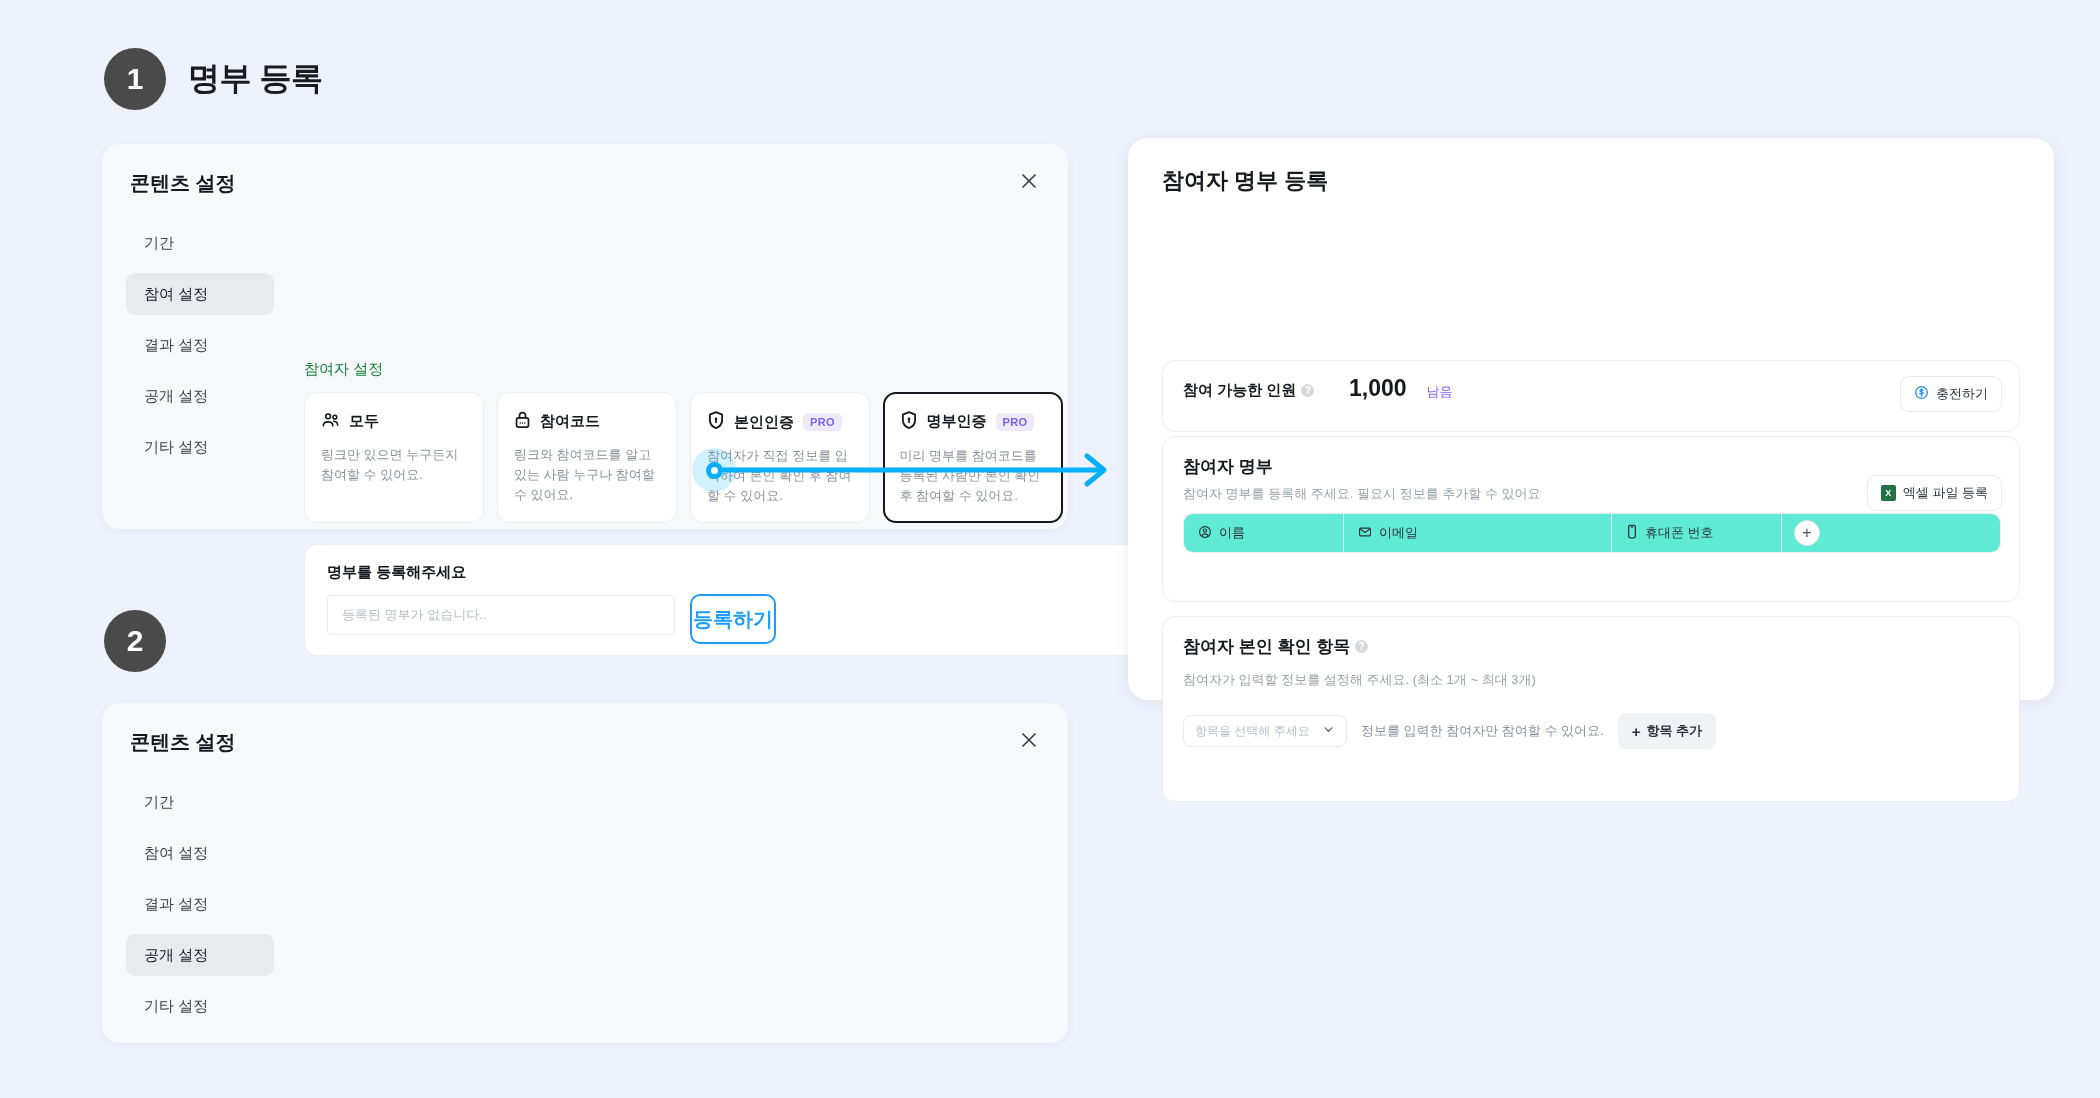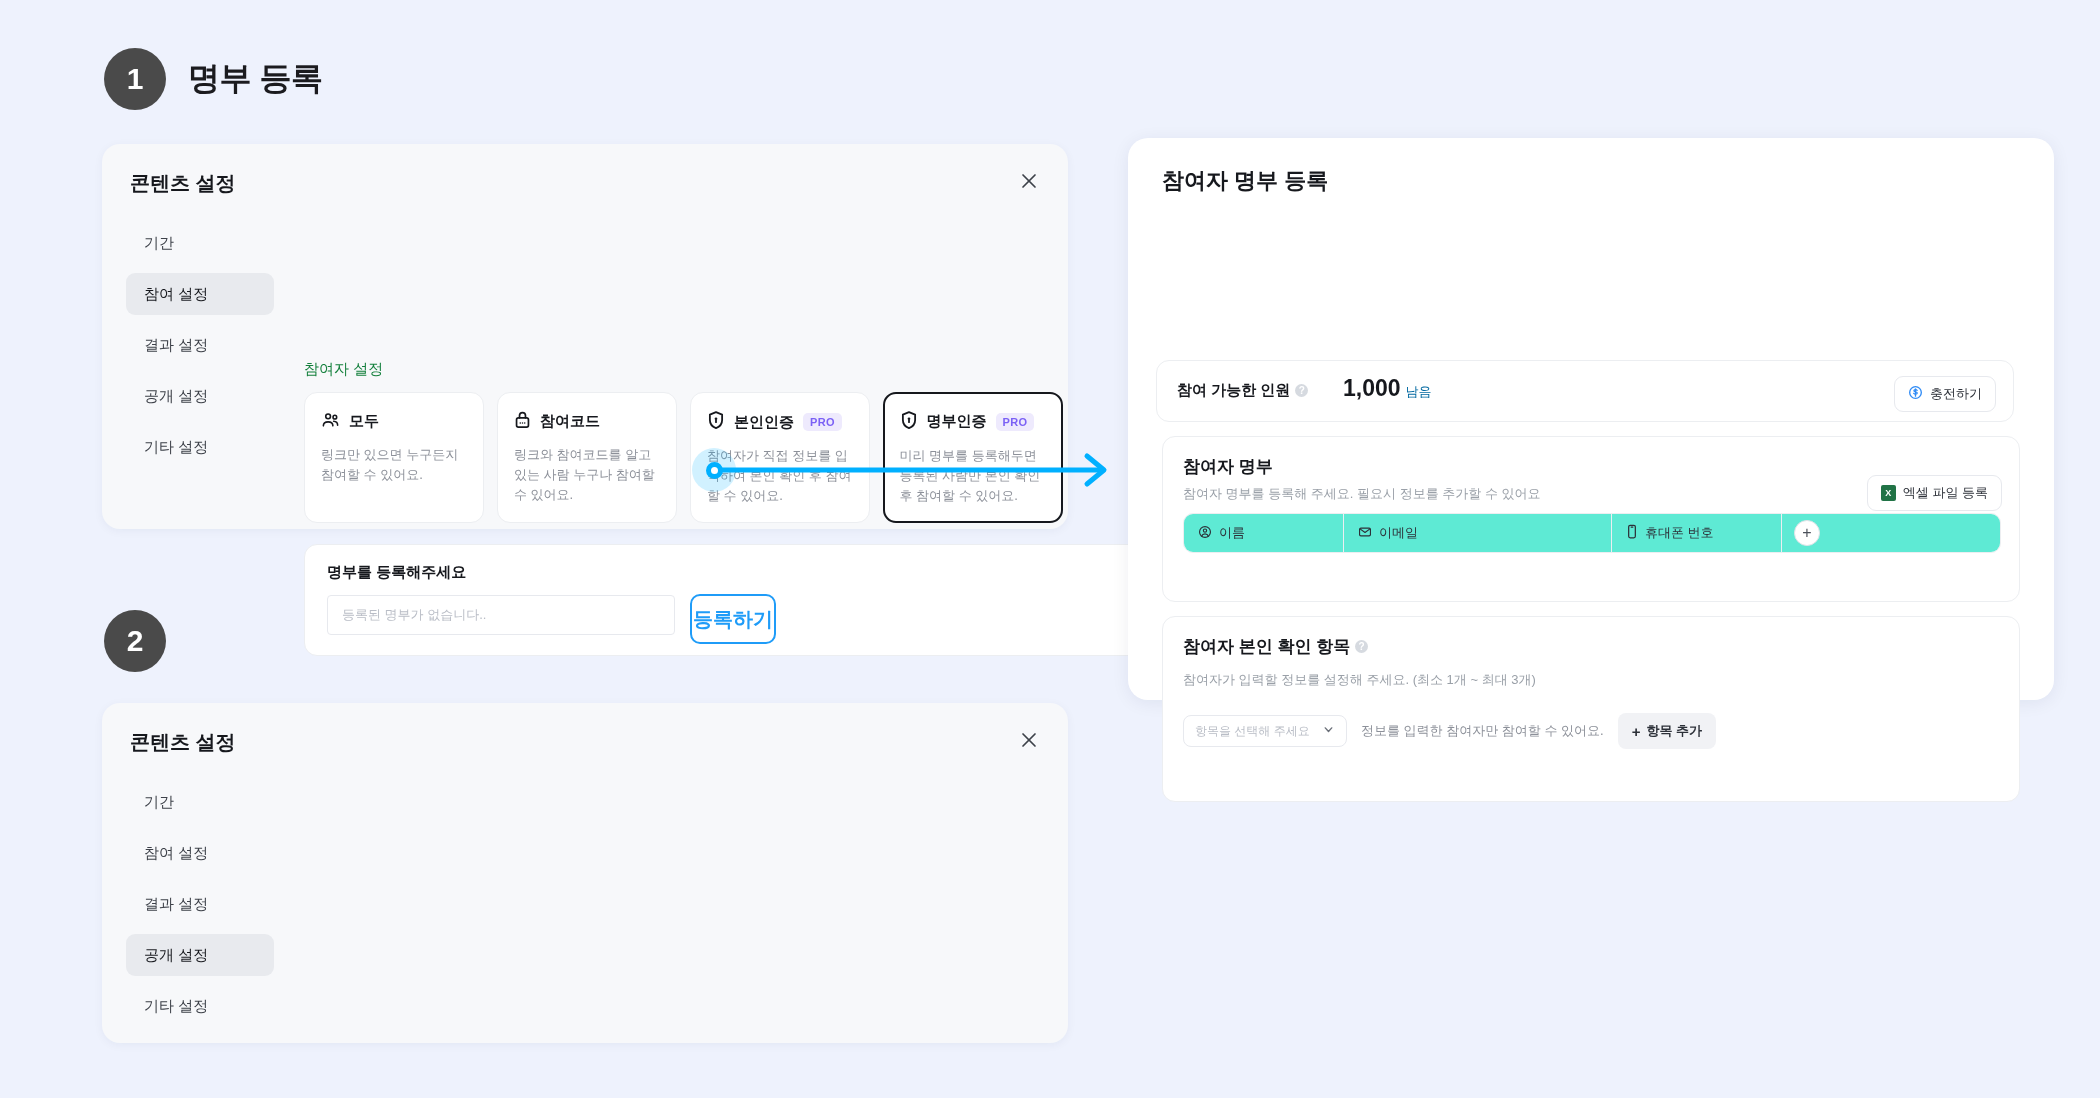--- a/index.html
+++ b/index.html
@@ -117,21 +117,21 @@
     position: absolute; border: 1px solid #eceef1; border-radius: 13px; background: #ffffff;
   }
   .rp-sub { font-size: 17px; font-weight: 700; color: #16181d; }
   .rp-help { font-size: 13px; color: #9aa0a8; }
   .info-dot {
     display: inline-flex; width: 13px; height: 13px; border-radius: 50%;
     background: #d6dae0; color: #ffffff; font-size: 10px; font-weight: 700;
     align-items: center; justify-content: center; vertical-align: middle; margin-left: 5px;
   }
   .quota-num { font-size: 23px; font-weight: 700; color: #16181d; }
-  .quota-unit { font-size: 13px; color: #0369a1; margin-left: 5px; }
+  .quota-unit { font-size: 13px; color: #8b5cf6; margin-left: 20px; }
   .pill-btn {
     border: 1px solid #e7e9ee; border-radius: 9px; background: #ffffff;
     display: inline-flex; align-items: center; gap: 7px;
     font-size: 13px; font-weight: 500; color: #2c3038;
     padding: 8px 13px; cursor: pointer; font-family: inherit; white-space: nowrap;
   }
 
   
   .tbl { position: absolute; border: 1px solid #eceef1; border-radius: 10px; overflow: hidden; }
   .tbl-head { display: flex; background: #5eead4; height: 38px; }
@@ -256,21 +256,21 @@
           <span>
             <svg width="18" height="20" viewBox="0 0 20 22" fill="none" stroke="#16181d" stroke-width="2" stroke-linejoin="round">
               <path d="M10 2.2 3.2 5v6c0 4.4 2.9 7.6 6.8 9 3.9-1.4 6.8-4.6 6.8-9V5L10 2.2z"></path>
               <circle cx="10" cy="9.6" r="1.5" fill="#16181d" stroke="none"></circle>
               <path d="M10 11.1v2.3" stroke-linecap="round"></path>
             </svg>
           </span>
           <span class="opt-name">명부인증</span>
           <span class="badge badge-pro">PRO</span>
         </div>
-        <div class="opt-desc">미리 명부를 등록해두면 등록된 사람만 본인 확인 후 참여할 수 있어요.</div>
+        <div class="opt-desc">미리 명부를 참여코드를 등록된 사람만 본인 확인 후 참여할 수 있어요.</div>
       </div>
     </div>
 
     <div class="reg-block" style="left:202px; top:400px; width:840px; height:112px;">
       <div class="reg-title">명부를 등록해주세요</div>
       <div class="reg-input">등록된 명부가 없습니다..</div>
       <button class="reg-submit">등록하기</button>
     </div>
   </div>
 
@@ -281,21 +281,21 @@
     </svg>
     <div class="cursor-ring" style="left:0; top:0;">
       <div class="cursor-dot"></div>
     </div>
   </div>
 
   <div class="right-panel" style="left:1128px; top:138px; width:926px; height:562px;">
 
     <div class="rp-title">참여자 명부 등록</div>
 
-    <div class="rp-box" style="left:28px; top:222px; width:858px; height:62px;text-decoration:underline;">
+    <div class="rp-box" style="left:34px; top:222px; width:858px; height:72px;text-decoration:underline;">
       <div style="position:absolute; left:20px; top:20px; display:flex; align-items:center;">
         <span class="rp-sub" style="font-size:15px;">참여 가능한 인원</span>
         <span class="info-dot">?</span>
       </div>
       <div style="position:absolute; left:186px; top:14px; display:flex; align-items:baseline;">
         <span class="quota-num">1,000</span>
         <span class="quota-unit">남음</span>
       </div>
       <button class="pill-btn" style="position:absolute; right:17px; top:15px;">
         <span>

